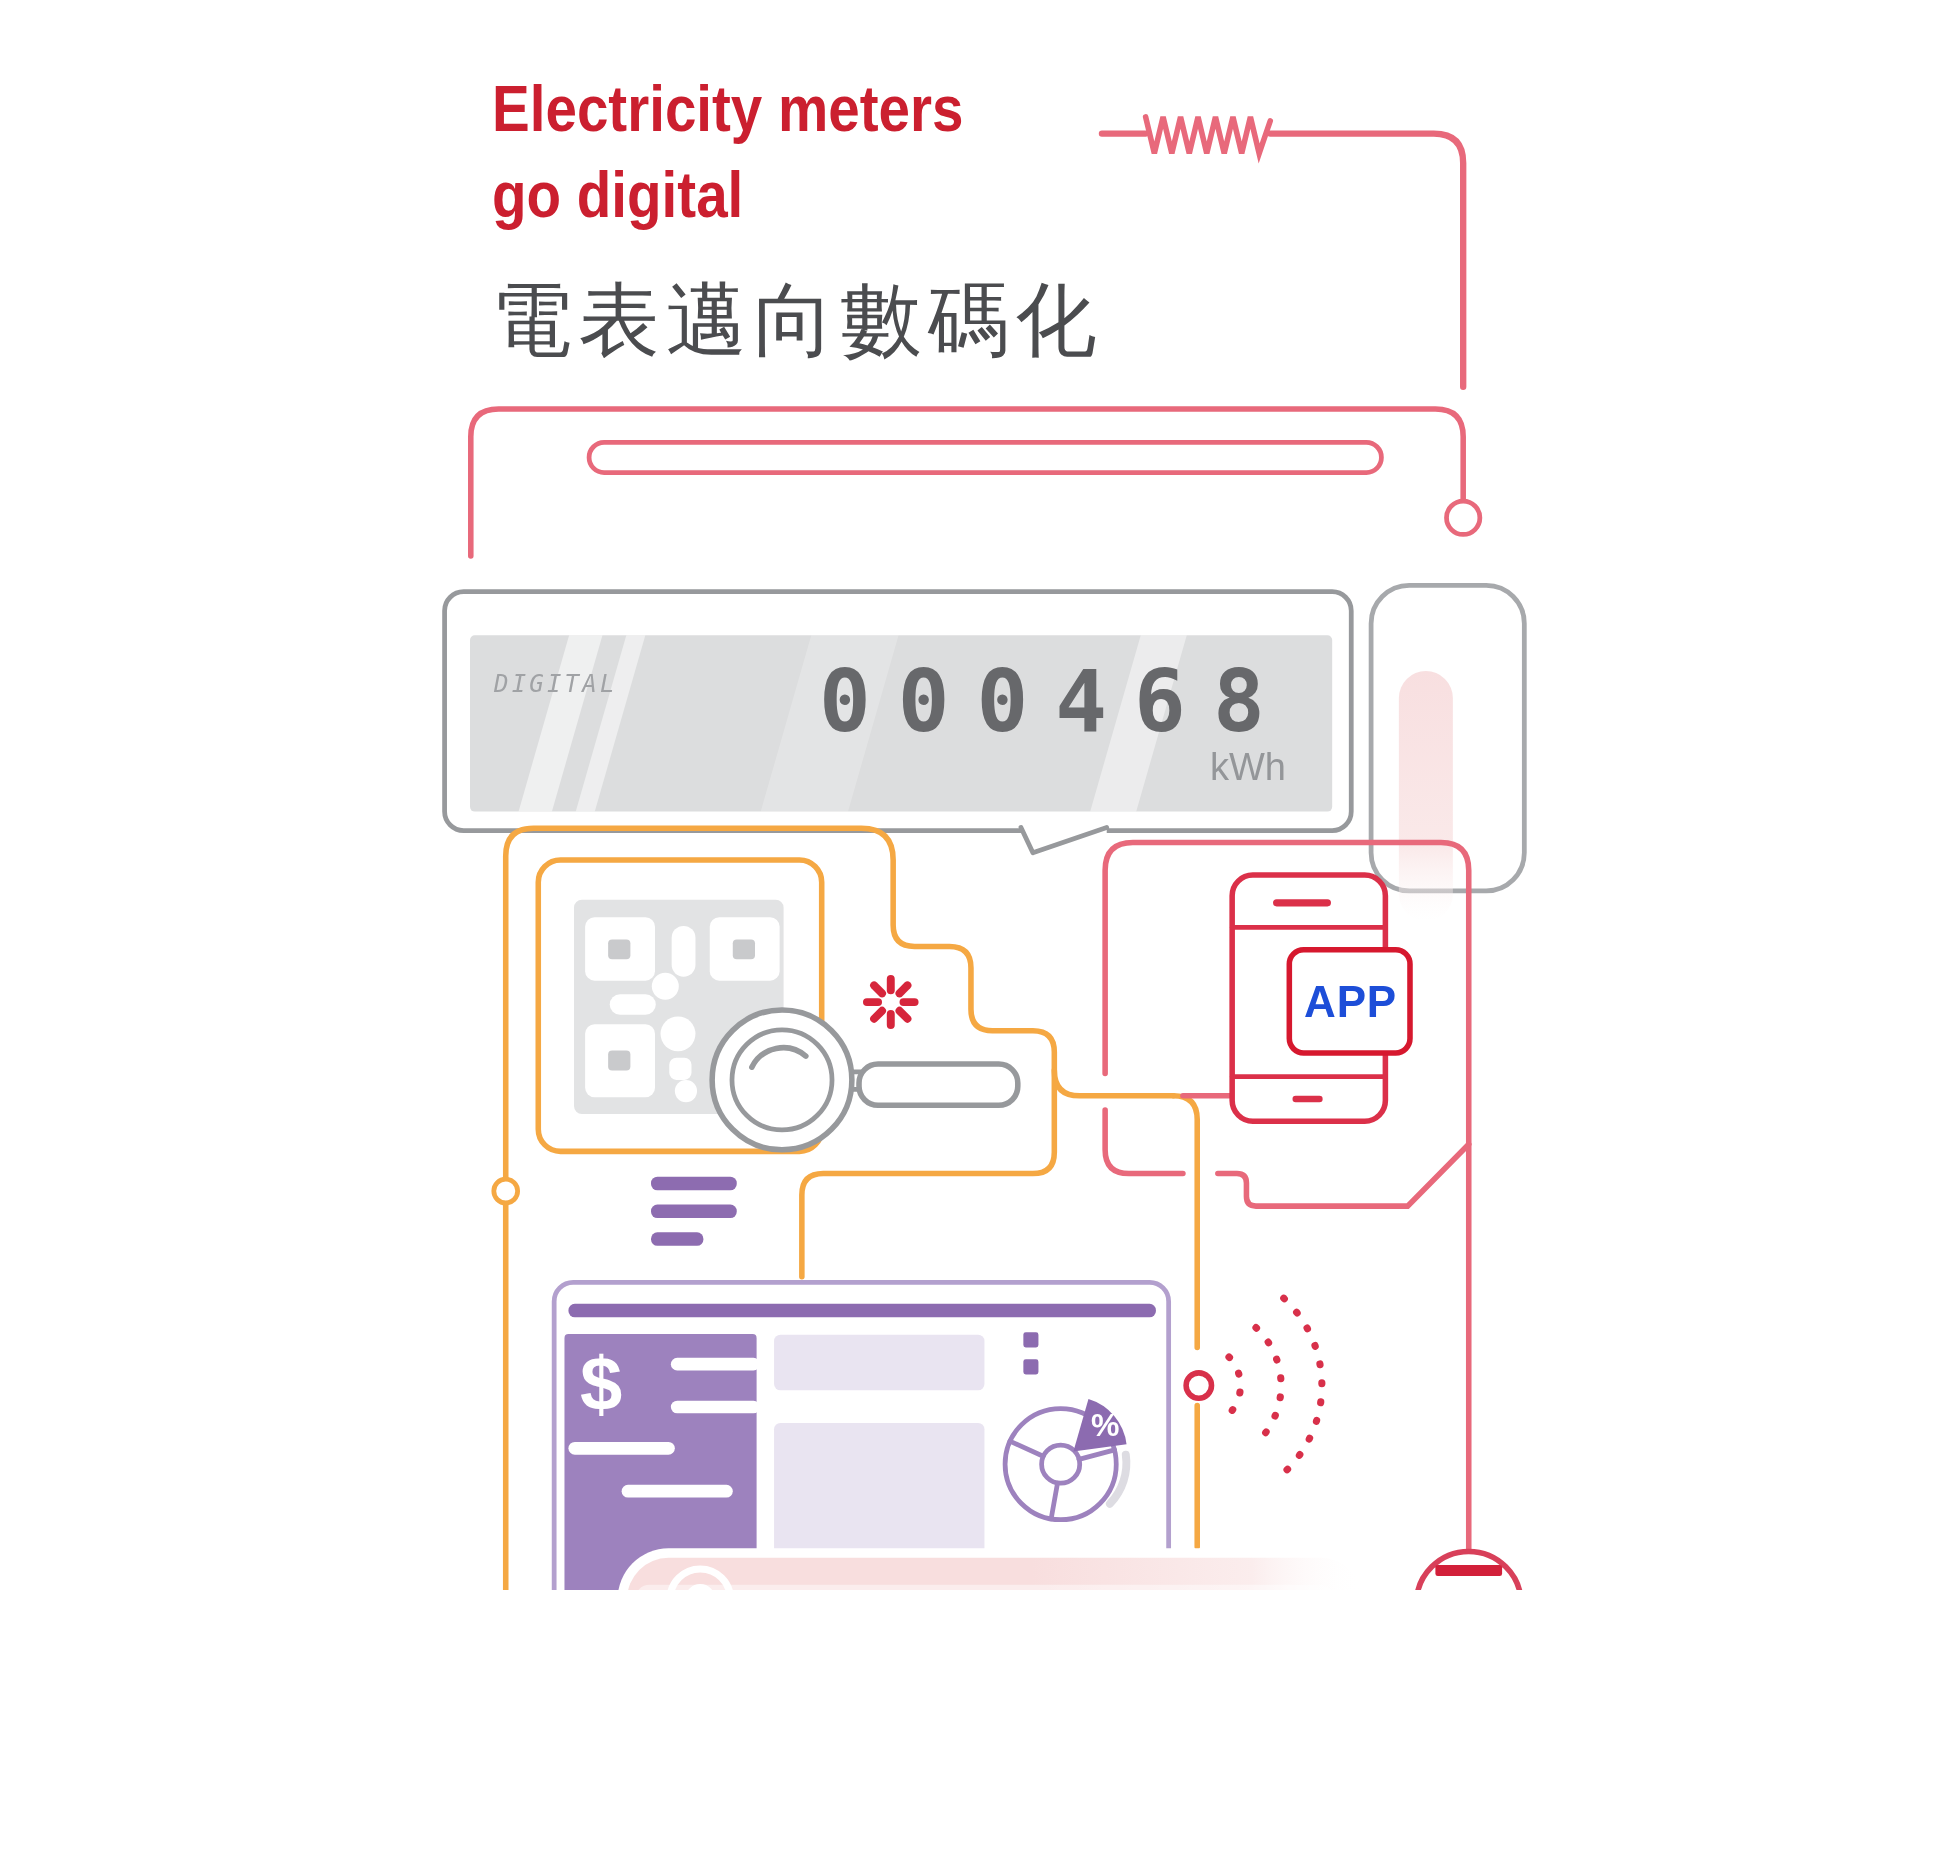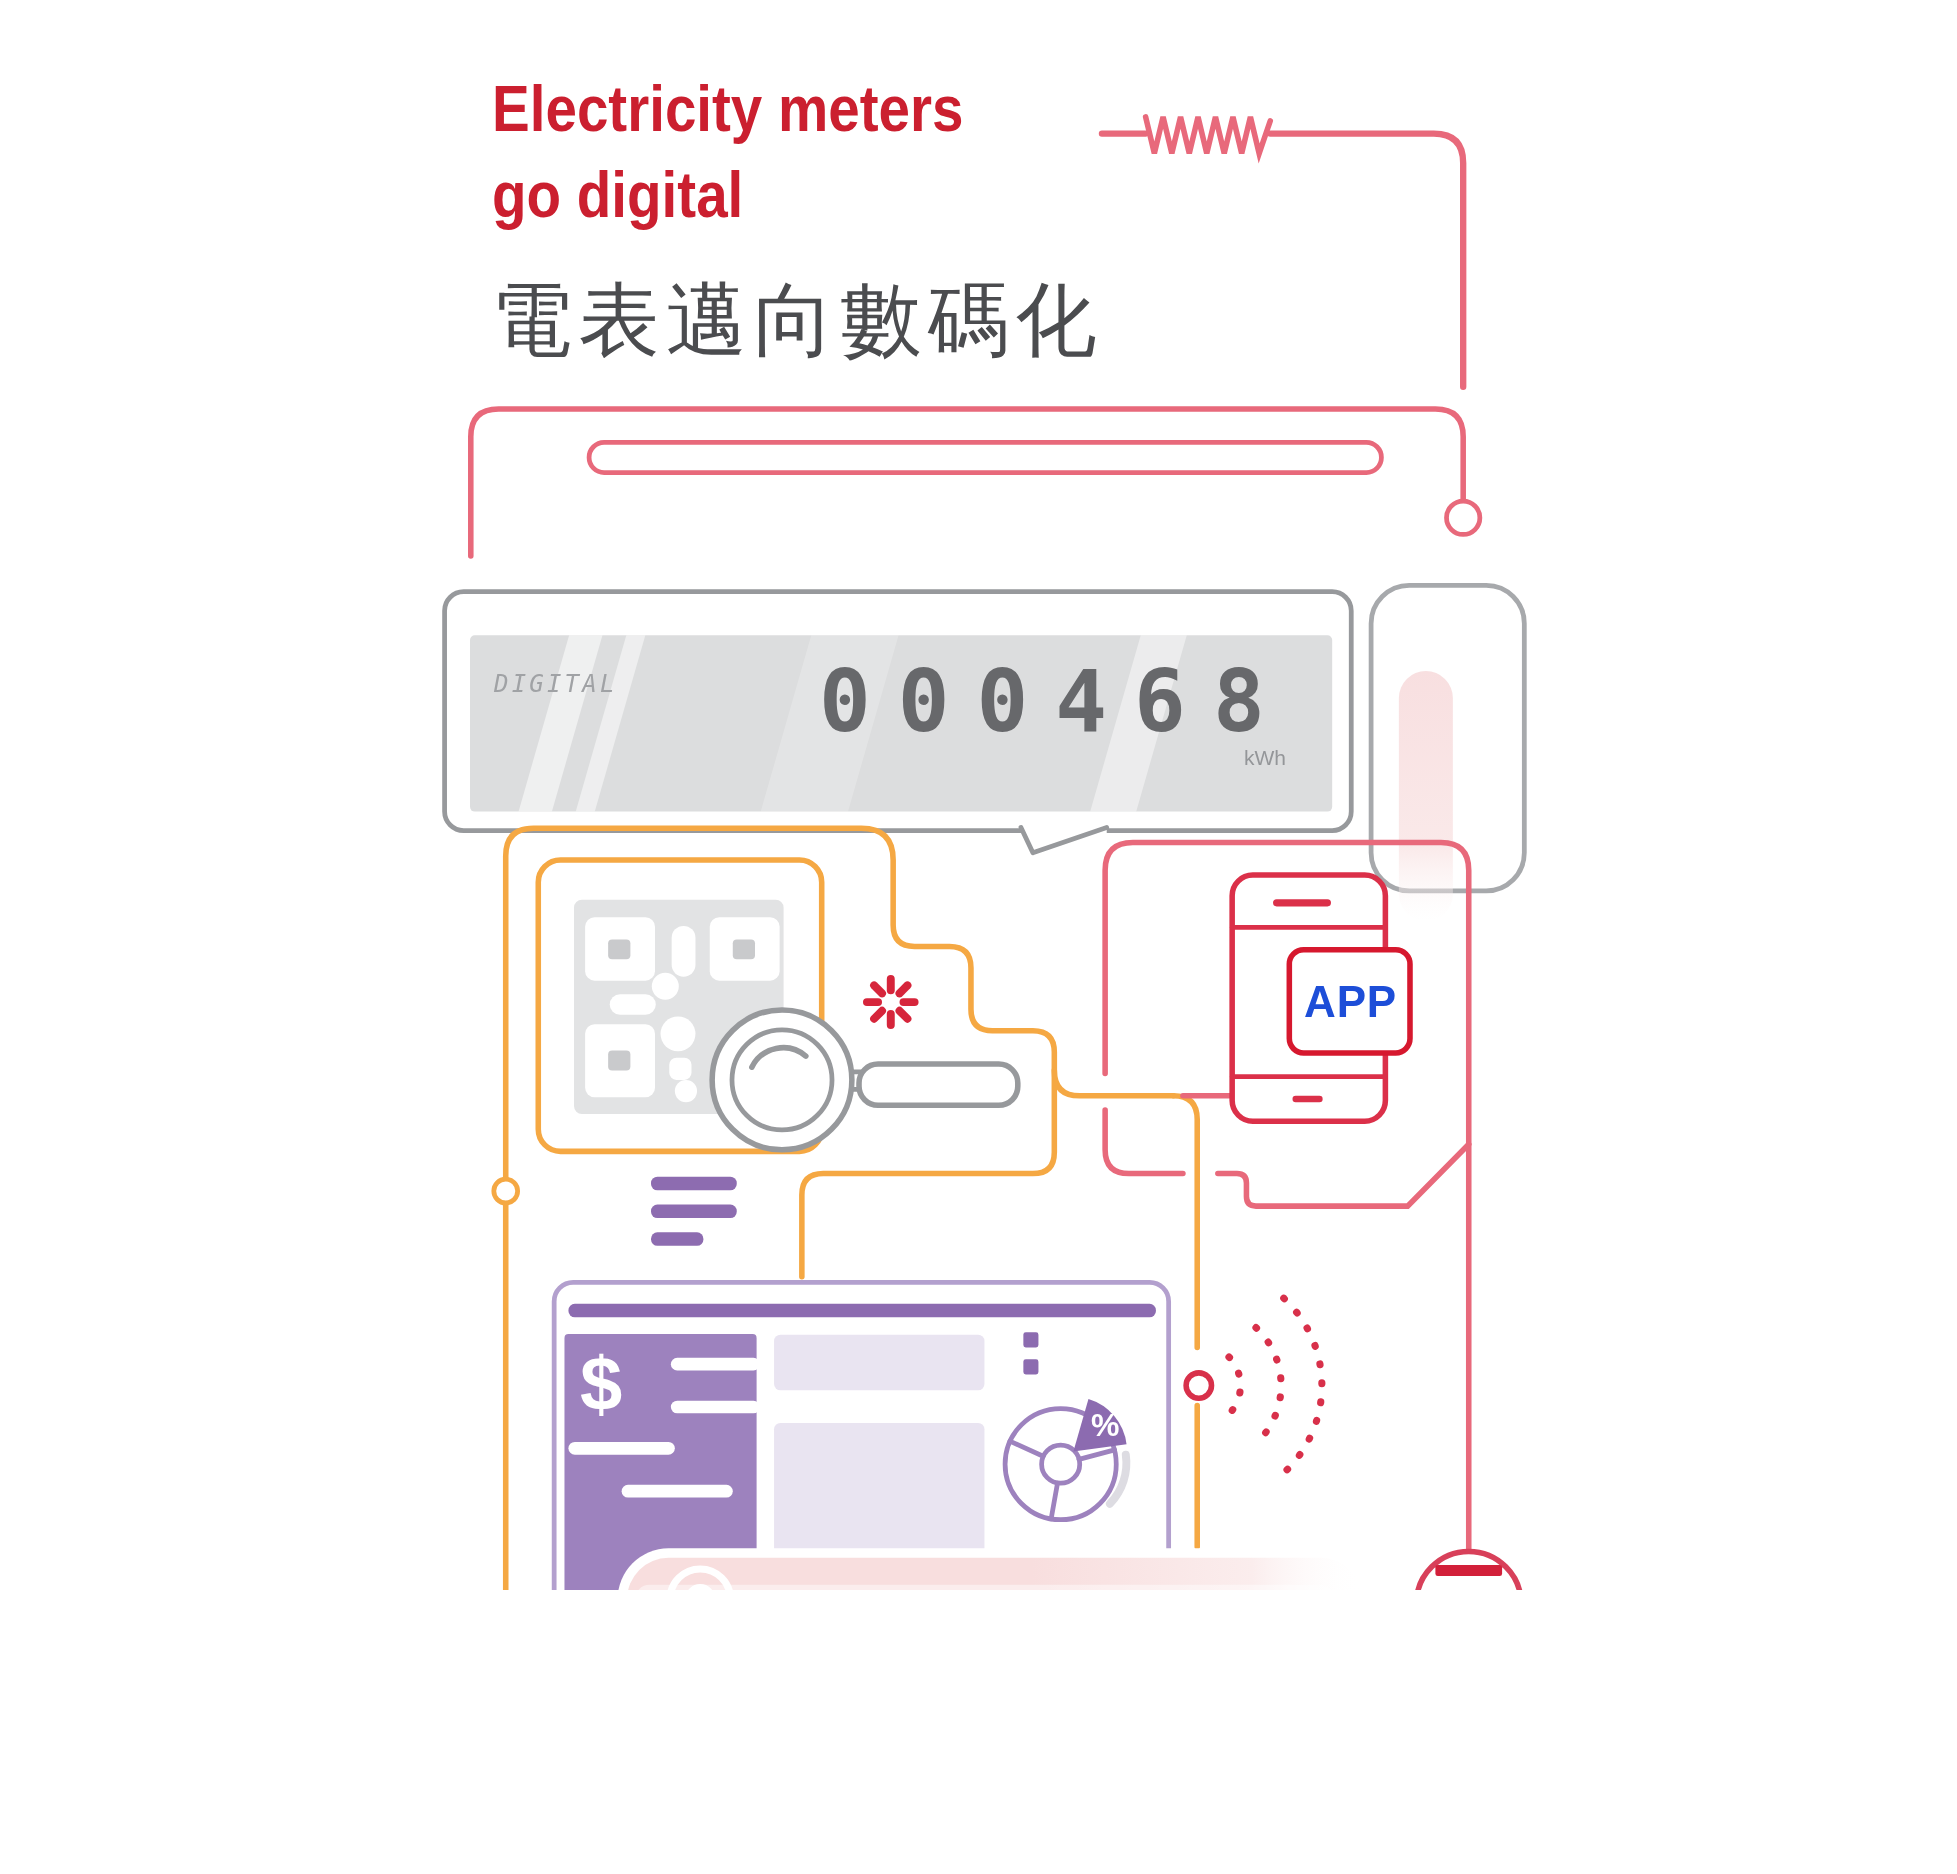--- a/index.html
+++ b/index.html
@@ -10,21 +10,21 @@
   .title-line{left:492px;font-weight:bold;font-size:65px;line-height:1.0;
               transform:scaleX(.87);transform-origin:left top;}
   #title1{top:76px;}
   #title2{top:162px;}
   .subtitle{left:491px;top:267px;font-size:81px;letter-spacing:6.4px;color:#4B4C4F;
             font-family:"DejaVu Sans", sans-serif;font-weight:500;text-align:right;}
   .lcd-brand{left:494px;top:670px;font-family:"DejaVu Sans Mono", monospace;
              font-style:italic;font-size:24px;letter-spacing:3.2px;color:#A0A2A5;}
   .lcd-reading{left:819px;top:651px;font-family:"DejaVu Sans Mono", monospace;
                font-weight:bold;font-size:86px;letter-spacing:27px;color:#67686B;}
-  .lcd-unit{left:1167px;top:746px;width:119px;text-align:right;font-size:21px;color:#949699;}
+  .lcd-unit{left:1167px;top:746px;width:119px;text-align:right;font-size:38px;color:#949699;}
   .app-label{left:1290px;top:950px;width:121px;height:103px;display:flex;
              align-items:center;justify-content:center;font-size:44px;font-weight:bold;
              color:#1d4ed8;letter-spacing:0.8px;}
   .dollar{left:580px;top:1340px;font-size:76px;font-weight:600;color:#fff;}
   .percent{left:1091px;top:1407px;font-size:32px;font-weight:bold;color:#fff;}
 </style>
 </head>
 <body>
 
 <div class="stage">

